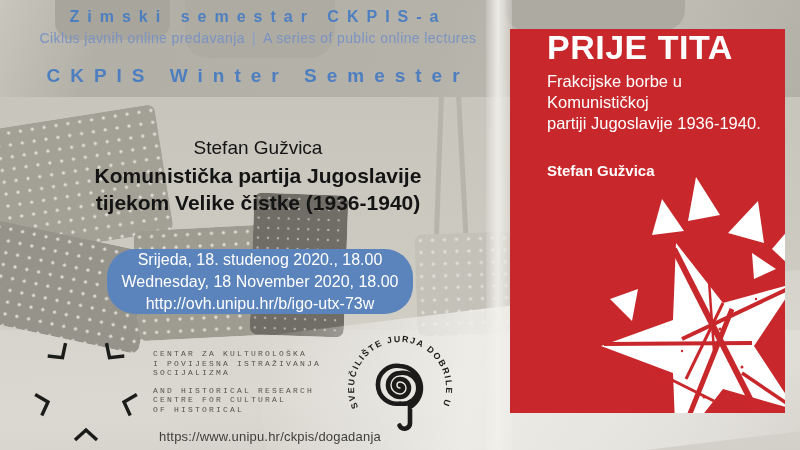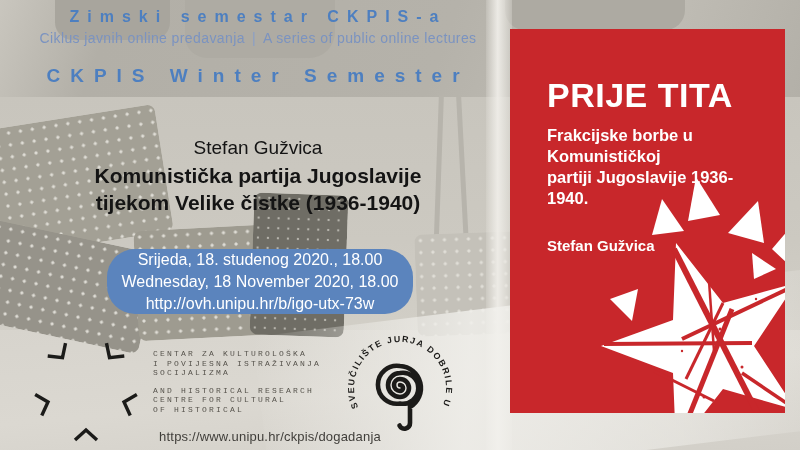--- a/index.html
+++ b/index.html
@@ -48,22 +48,22 @@
   .speaker{font-size:19px;margin-bottom:3px;}
   .ltitle{font-size:21px;font-weight:bold;line-height:27px;}
   
   .schedule{position:absolute;left:107px;top:249px;width:306px;height:65px;
     display:flex;flex-direction:column;justify-content:center;text-align:center;
     color:#fff;font-size:16px;line-height:22px;}
   
   .cover{position:absolute;left:510px;top:29px;width:275px;height:384px;overflow:hidden;}
   .cover svg.star{position:absolute;left:0;top:0;}
   .cover .btxt{position:absolute;left:37px;top:0;width:215px;color:#fff;z-index:2;}
-  .btitle{margin-top:48px;font-size:34px;font-weight:800;letter-spacing:.5px;line-height:36px;}
-  .bsub{margin-top:12px;font-size:16.5px;font-weight:bold;line-height:21px;}
+  .btitle{font-size:34px;font-weight:800;letter-spacing:.5px;line-height:36px;}
+  .bsub{margin-top:6px;font-size:16.5px;font-weight:normal;line-height:21px;}
   .bauthor{margin-top:28px;font-size:15px;font-weight:bold;}
   
   .ckpis-logo{position:absolute;left:30px;top:340px;}
   .ckpis-text{position:absolute;left:153px;top:349px;
     font-family:"Liberation Mono","DejaVu Sans Mono",monospace;
     font-size:8px;line-height:9.5px;letter-spacing:2.2px;color:#56534c;white-space:nowrap;}
   .ckpis-text .stanza+.stanza{margin-top:8px;}
   .uni-logo{position:absolute;left:340px;top:333px;}
   .url{position:absolute;left:120px;top:429px;width:300px;text-align:center;
     font-size:13px;color:#403e3a;letter-spacing:.2px;}

